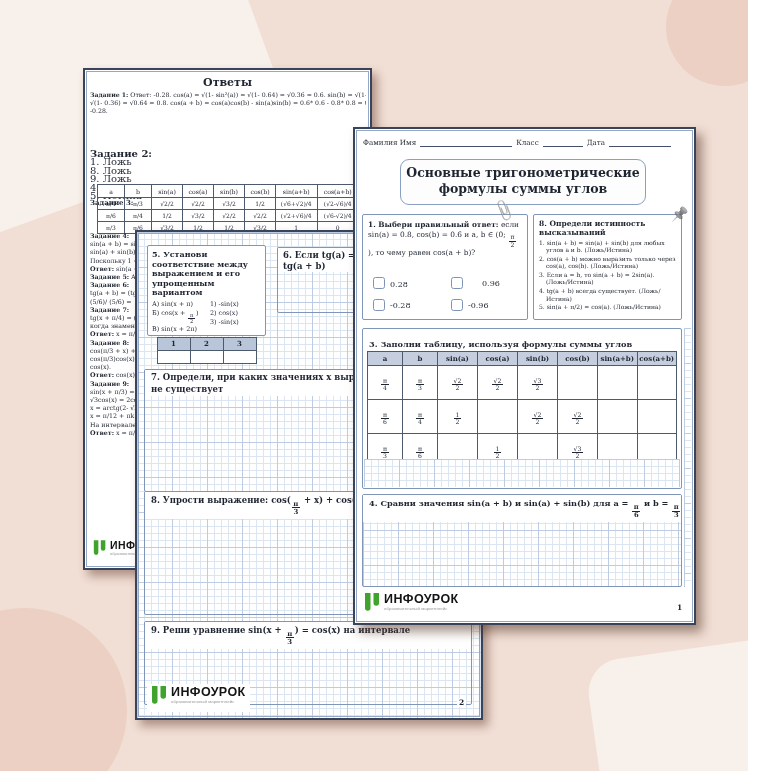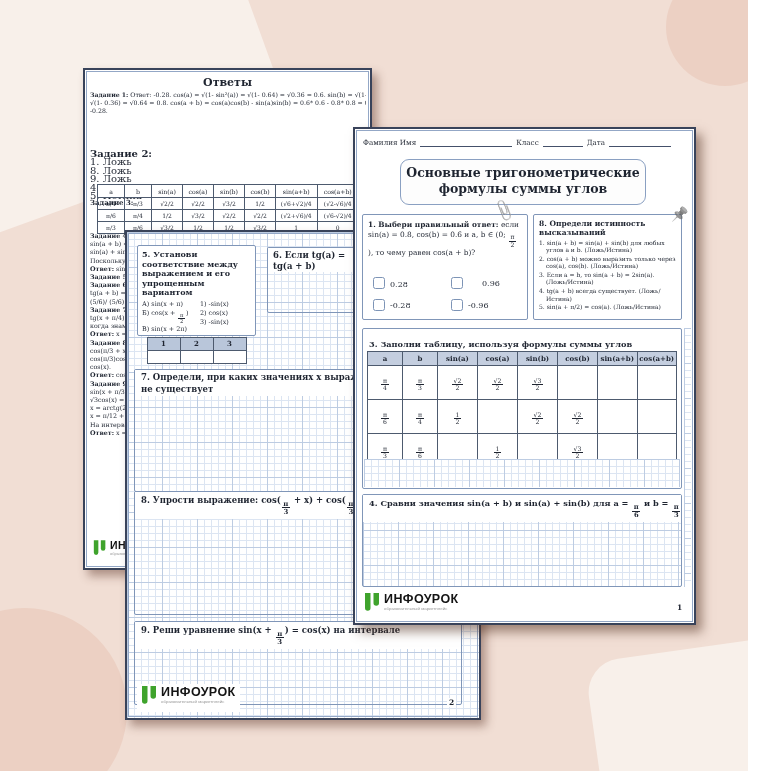--- a/index.html
+++ b/index.html
@@ -173,21 +173,21 @@
             <path d="M9.5 0 H15 V10 A2.75 2.75 0 0 1 9.5 10 Z" fill="currentColor"></path>
           </svg>
       </span>
       <span class="logo-tx">
         <span class="logo-name">ИНФОУРОК</span>
         <span class="logo-tag">образовательный маркетплейс</span>
       </span>
     </div>
   </div>
 
-  <div class="sheet grid" id="worksheet-page-2" style="left:125px;top:230px;width:344px;height:486px;z-index:2;padding-left:8px;">
+  <div class="sheet grid" id="worksheet-page-2" style="left:135px;top:230px;width:344px;height:486px;z-index:2;">
 
     <div class="wbox white" style="left:10px;top:13px;width:119px;height:91px;padding:4px;box-sizing:border-box;">
       <div class="bold" style="font-size:8px;line-height:9.5px;">5. Установи соответствие между выражением и его упрощенным вариантом</div>
       <div style="display:flex;margin-top:2px;">
         <div style="width:58px;font-size:6.4px;line-height:9px;white-space:nowrap;">
             <div class="ln">А) sin(x + π)</div>
             <div class="ln">Б) cos(x + <span class="fr">
                 <span class="fn">π</span>
                 <span class="fd">2</span>
               </span>)</div>

